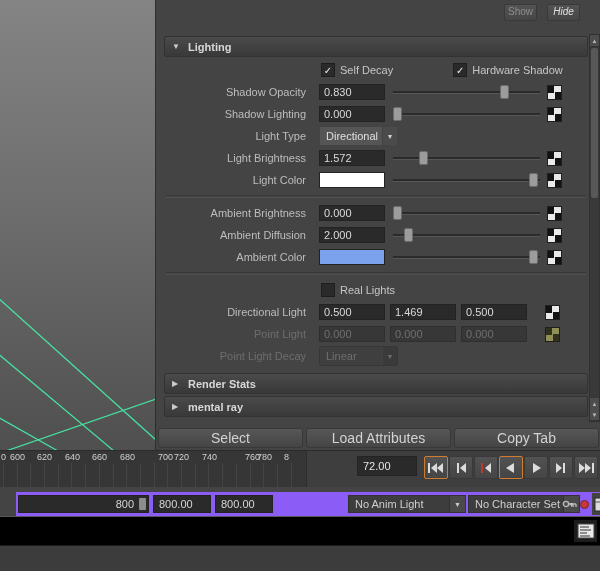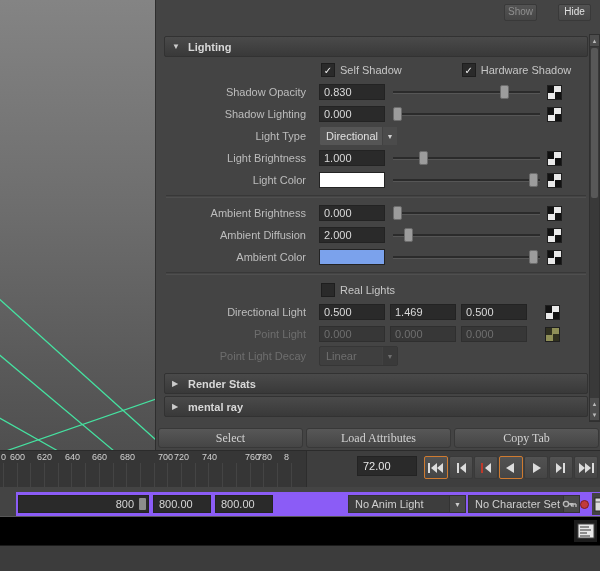--- a/index.html
+++ b/index.html
@@ -12,21 +12,21 @@
   .viewport { position:absolute; left:0; top:0; width:155px; height:450px;
     background:linear-gradient(180deg,#848484 0%,#6e6e6e 45%,#4f4f4f 100%); }
   .viewport svg { position:absolute; left:0; top:0; }
 
   
   .attr-panel { position:absolute; left:155px; top:0; width:445px; height:450px;
     background:#444444; border-left:1px solid #2e2e2e; box-sizing:border-box; }
   .mini-btn { position:absolute; top:4px; height:15px; width:31px; background:linear-gradient(#535353,#464646);
     border:1px solid #393939; border-radius:2px; font-size:10px; line-height:13px; text-align:center; cursor:default; }
   .mini-btn.show { left:348px; color:#8f8f8f; }
-  .mini-btn.hide { left:402px; color:#e2e2e2; }
+  .mini-btn.hide { left:391px; color:#e2e2e2;font-style:italic; }
 
   .scrollarea { position:absolute; left:8px; top:34px; width:424px; height:388px; overflow:hidden; }
 
   .sec-header { height:19px; background:linear-gradient(#4a4a4a,#393939); border:1px solid #323232;
     border-radius:2px; display:flex; align-items:center; gap:7px; padding-left:7px;
     font-weight:bold; color:#d8d8d8; margin:2px 0; }
   .sec-header .tri { font-size:8px; color:#cccccc; width:9px; }
 
   .row { display:flex; align-items:center; height:22px; }
   .lbl { width:150px; text-align:right; padding-right:8px; box-sizing:border-box;
@@ -58,21 +58,21 @@
   .row3 .mapbtn { margin-left:18px; }
 
   .vscroll { position:absolute; left:433px; top:34px; width:11px; height:388px;
     background:#393939; border:1px solid #303030; box-sizing:border-box; }
   .sb-btn { position:absolute; left:0px; width:9px; height:11px; background:#4d4d4d; border-bottom:1px solid #333;
     color:#bbbbbb; font-size:6px; display:flex; align-items:center; justify-content:center; }
   .sb-thumb { position:absolute; left:1px; top:13px; width:7px; height:150px; background:#585858; border-radius:2px; }
 
   .panel-buttons { position:absolute; left:2px; bottom:2px; width:441px; display:flex; gap:3px; }
   .pbtn { flex:1; height:20px; background:linear-gradient(#575757,#454545); border:1px solid #383838;
-    border-radius:3px; color:#d2d2d2; font-size:12px; font-family:Liberation Serif, serif; }
+    border-radius:3px; color:#d2d2d2; font-size:14px; font-family:Liberation Sans, sans-serif; }
 
   
   .time-band { position:absolute; left:0; top:450px; width:600px; height:37px;
     background:#3e3e3e; border-top:1px solid #2b2b2b; box-sizing:border-box; }
   .ruler { position:absolute; left:0; top:0; width:306px; height:36px; background:#363636;
     border-right:1px solid #2d2d2d; overflow:hidden; }
   .ruler .ticks { position:absolute; left:3px; top:12px; width:300px; height:24px;
     background:repeating-linear-gradient(90deg,#444444 0 1px,transparent 1px 13.7px); }
   .ruler .ticklabel { position:absolute; top:1px; font-size:9px; color:#d2d2d2; }
   .current-time { position:absolute; left:357px; top:5px; width:60px; height:20px; background:#2a2a2a;
@@ -132,21 +132,21 @@
 
       <div class="sec-header">
         <span class="tri">▼</span>
         <span>Lighting</span>
       </div>
 
       <div class="row" style="padding-left:157px;">
         <div class="cb">
             <span>✓</span>
           </div>
-        <span class="cblabel">Self Shadow</span>
+        <span class="cblabel">Self Decay</span>
         <div class="cb" style="margin-left:60px;">
             <span>✓</span>
           </div>
         <span class="cblabel">Hardware Shadow</span>
       </div>
 
       <div class="row">
         <span class="lbl">Shadow Opacity</span>
         <div class="tfield">0.830</div>
         <div class="slider">
@@ -169,21 +169,21 @@
       <div class="row">
         <span class="lbl">Light Type</span>
         <div class="optmenu">
           <span class="txt">Directional</span>
           <span class="arr">▼</span>
         </div>
       </div>
 
       <div class="row">
         <span class="lbl">Light Brightness</span>
-        <div class="tfield">1.000</div>
+        <div class="tfield">1.572</div>
         <div class="slider">
             <div class="groove"></div>
             <div class="handle" style="left:26px;"></div>
           </div>
         <div class="mapbtn"></div>
       </div>
 
       <div class="row">
         <span class="lbl">Light Color</span>
         <div class="swatch" style="background-color: rgb(255, 255, 255);"></div>

